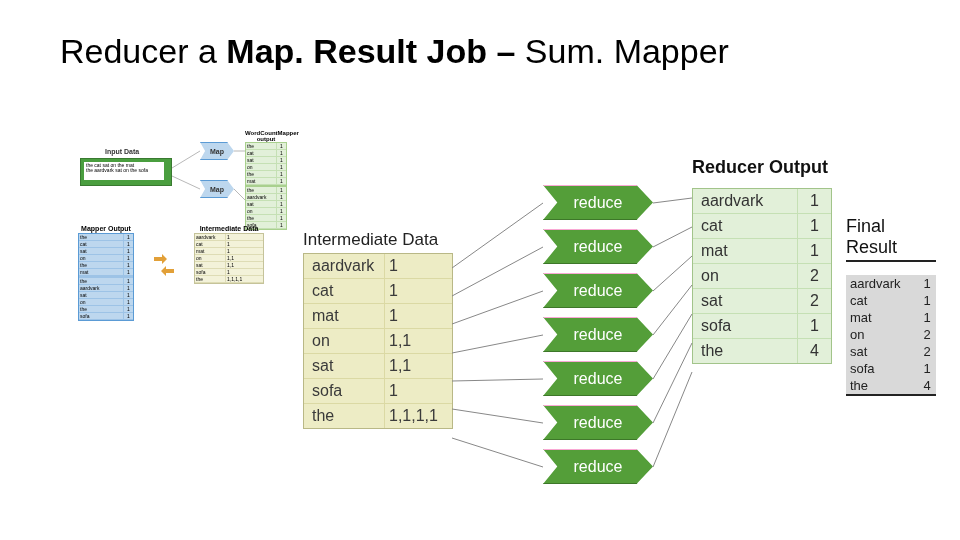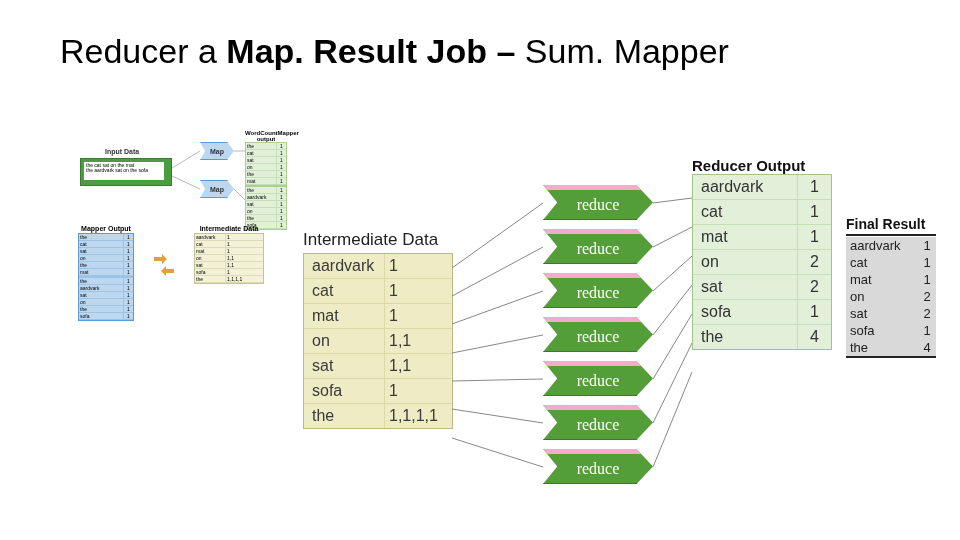--- a/index.html
+++ b/index.html
@@ -45,34 +45,34 @@
 .intermediate { position: absolute; left: 303px; top: 230px; }
 .intermediate .hdr { font-size: 17px; color: #222; font-weight: 400; margin-bottom: 3px; }
 .intermediate-table { background: #edecc5; border: 1px solid #b9b886; }
 .intermediate-table .row { display: flex; font-size: 16px; color: #3a3a3a; }
 .intermediate-table .row:not(:last-child) { border-bottom: 1px solid #dbd9a4; }
 .intermediate-table .row span:first-child { width: 80px; padding: 3px 8px; }
 .intermediate-table .row span:last-child { width: 68px; padding: 3px 4px; border-left: 1px solid #dbd9a4; }
 
 
 .reduces { position: absolute; left: 543px; top: 185px; width: 110px; }
-.reduce-box { height: 35px; margin-bottom: 9px; background: #549e39; color: #fff; font-size: 16px; display: flex; align-items: center; justify-content: center; clip-path: polygon(0 0, 85% 0, 100% 50%, 85% 100%, 0 100%, 13% 50%); border-top: 5px solid #f9a8d4; border-bottom: 1px solid #3d7729; font-family: Liberation Serif, serif; }
+.reduce-box { height: 35px; margin-bottom: 9px; background: #549e39; color: #fff; font-size: 16px; display: flex; align-items: center; justify-content: center; clip-path: polygon(0 0, 85% 0, 100% 50%, 85% 100%, 0 100%, 13% 50%); border-top: 1px solid #f9a8d4; border-bottom: 1px solid #3d7729; }
 
 
 .reducer-out { position: absolute; left: 692px; top: 157px; }
-.reducer-out .hdr { font-size: 15px; font-weight: 700; color: #111; margin-bottom: 0; }
+.reducer-out .hdr { font-size: 18px; font-weight: 700; color: #111; margin-bottom: 10px; }
 .ro-table { background: #e2f0d9; border: 1px solid #a2c48a; width: 140px; }
 .ro-table .row { display: flex; font-size: 16px; color: #333; }
 .ro-table .row:not(:last-child) { border-bottom: 1px solid #c5e0b4; }
 .ro-table .row span:first-child { flex: 1; padding: 3px 8px; }
 .ro-table .row span:last-child { width: 34px; padding: 3px 4px; border-left: 1px solid #c5e0b4; text-align: center; }
 
 
 .final { position: absolute; left: 846px; top: 216px; }
-.final .hdr { font-size: 14px; font-weight: 700; color: #111; border-bottom: 2px solid #222; padding-bottom: 2px; margin-bottom: 1px; width: 90px; }
+.final .hdr { font-size: 18px; font-weight: 400; color: #111; border-bottom: 2px solid #222; padding-bottom: 2px; margin-bottom: 13px; width: 90px; }
 .final-table { background: #d9d9d9; width: 90px; border-bottom: 2px solid #222; }
 .final-table .row { display: flex; font-size: 13px; color: #222; }
 .final-table .row span:first-child { flex: 1; padding: 1px 4px; }
 .final-table .row span:last-child { width: 18px; padding: 1px 2px; text-align: center; }
 
 
 svg.lines { position: absolute; top: 0; left: 0; width: 960px; height: 540px; pointer-events: none; }
 svg.lines line { stroke: #888; stroke-width: 1; }
 svg.thlines line { stroke: #888; stroke-width: 0.6; }
 </style>

